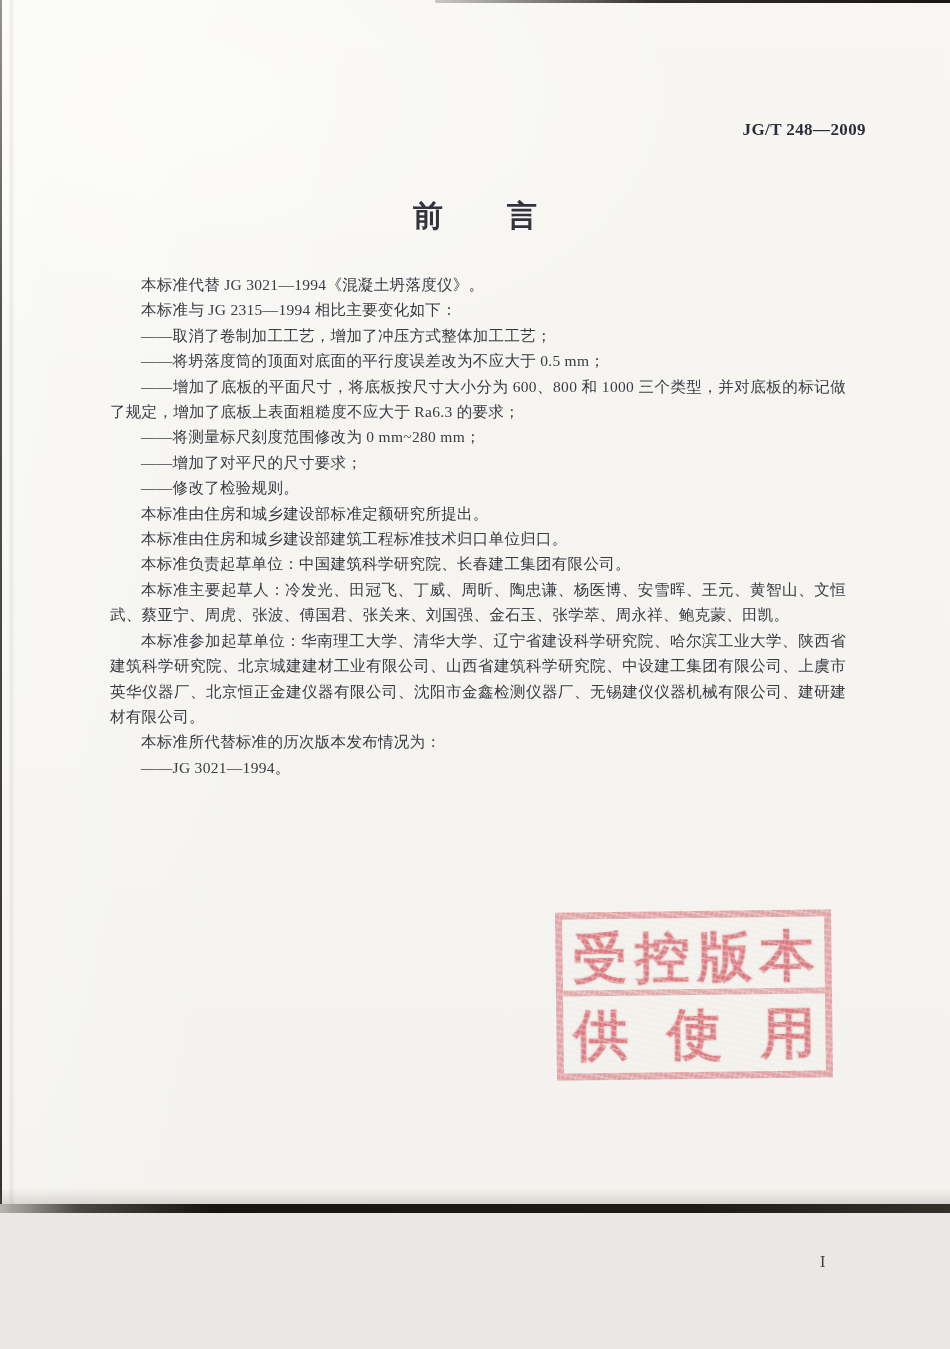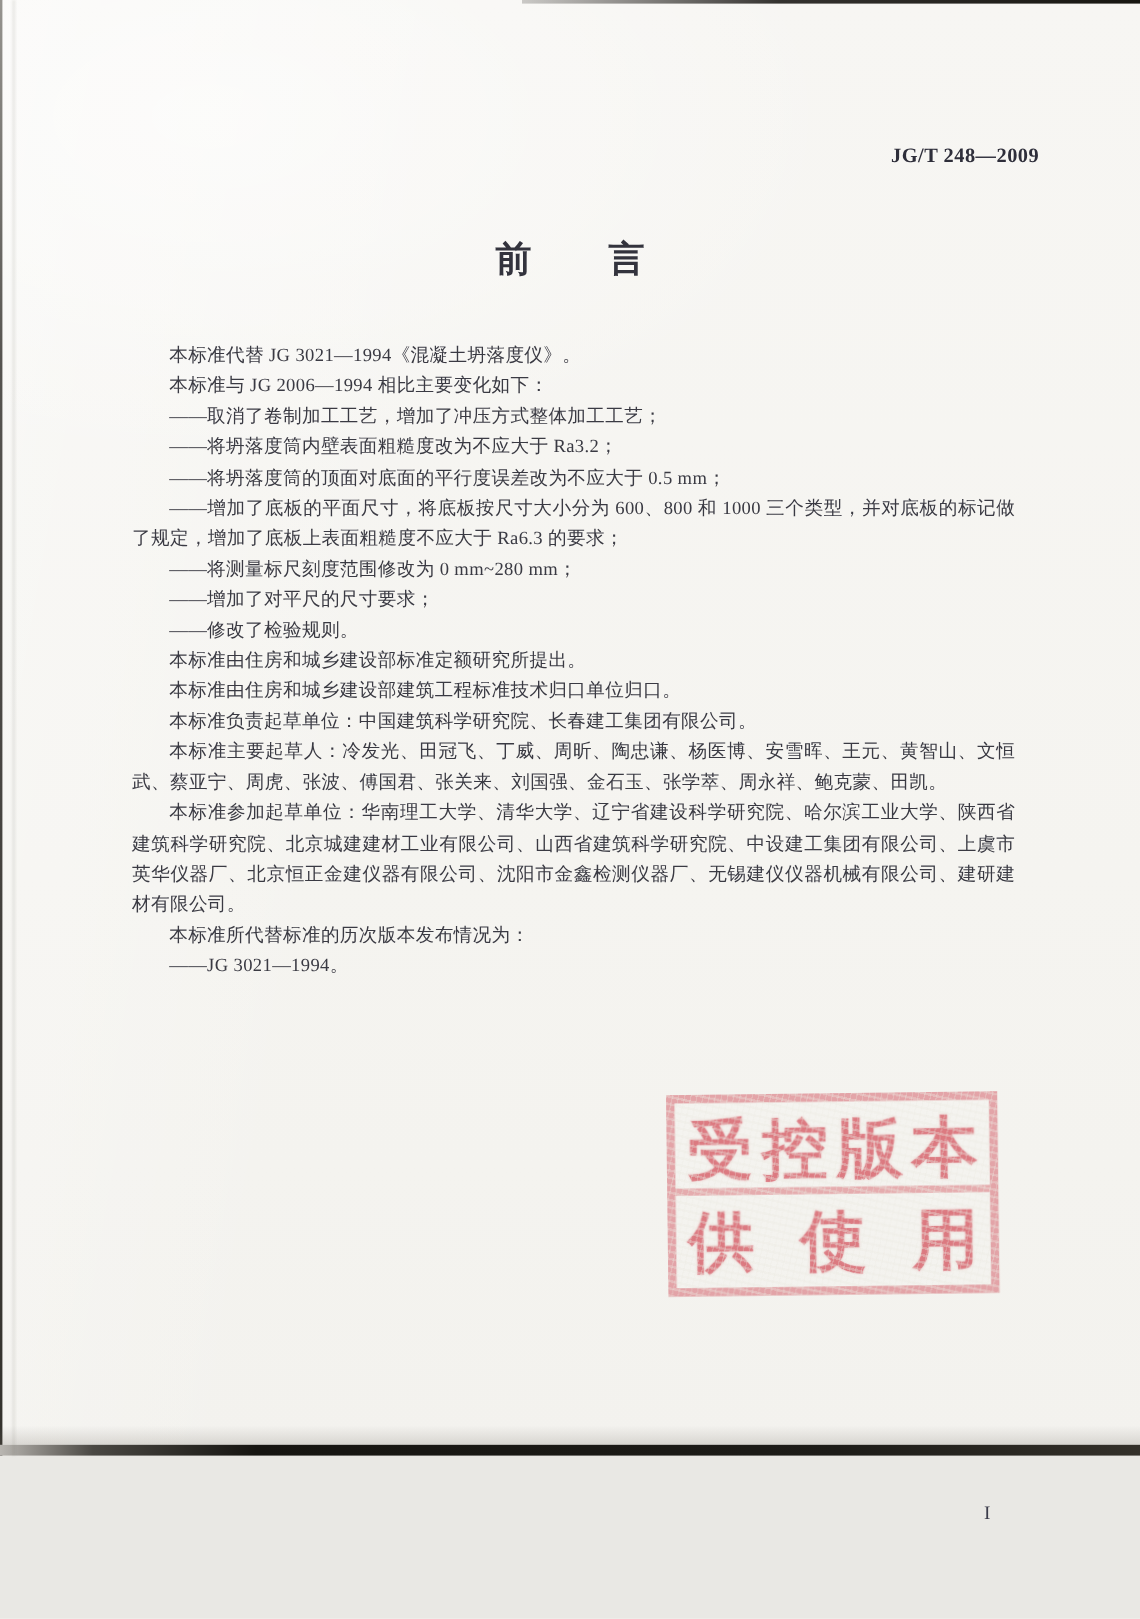--- a/index.html
+++ b/index.html
@@ -40,21 +40,21 @@
   }
   
   .doc-title{
     position:absolute;top:196px;left:0;width:950px;
     display:flex;justify-content:center;gap:64px;
     font-size:30px;font-weight:700;color:#33333d;
     font-family:"Liberation Sans","DejaVu Sans",sans-serif;
   }
   
   .content{
-    position:absolute;top:284px;left:110px;width:736px;
+    position:absolute;top:272px;left:110px;width:736px;
   }
   .content p{
     margin:0;
     font-size:15.5px;line-height:25.4px;letter-spacing:.3px;
     text-align:justify;text-indent:2em;color:#3a3a43;
   }
   
   .stamp{
     position:absolute;left:556px;top:911px;width:276px;height:168px;
     box-sizing:border-box;
@@ -101,23 +101,22 @@
 
   <div class="header-code">JG/T 248—2009</div>
 
   <div class="doc-title">
     <span>前</span>
     <span>言</span>
   </div>
 
   <div class="content">
     <p>本标准代替 JG 3021—1994《混凝土坍落度仪》。</p>
-    <p>本标准与 JG 2006—1994 相比主要变化如下：</p>
+    <p>本标准与 JG 2315—1994 相比主要变化如下：</p>
     <p>——取消了卷制加工工艺，增加了冲压方式整体加工工艺；</p>
-    <p>——将坍落度筒内壁表面粗糙度改为不应大于 Ra3.2；</p>
     <p>——将坍落度筒的顶面对底面的平行度误差改为不应大于 0.5 mm；</p>
     <p>——增加了底板的平面尺寸，将底板按尺寸大小分为 600、800 和 1000 三个类型，并对底板的标记做了规定，增加了底板上表面粗糙度不应大于 Ra6.3 的要求；</p>
     <p>——将测量标尺刻度范围修改为 0 mm~280 mm；</p>
     <p>——增加了对平尺的尺寸要求；</p>
     <p>——修改了检验规则。</p>
     <p>本标准由住房和城乡建设部标准定额研究所提出。</p>
     <p>本标准由住房和城乡建设部建筑工程标准技术归口单位归口。</p>
     <p>本标准负责起草单位：中国建筑科学研究院、长春建工集团有限公司。</p>
     <p>本标准主要起草人：冷发光、田冠飞、丁威、周昕、陶忠谦、杨医博、安雪晖、王元、黄智山、文恒武、蔡亚宁、周虎、张波、傅国君、张关来、刘国强、金石玉、张学萃、周永祥、鲍克蒙、田凯。</p>
     <p>本标准参加起草单位：华南理工大学、清华大学、辽宁省建设科学研究院、哈尔滨工业大学、陕西省建筑科学研究院、北京城建建材工业有限公司、山西省建筑科学研究院、中设建工集团有限公司、上虞市英华仪器厂、北京恒正金建仪器有限公司、沈阳市金鑫检测仪器厂、无锡建仪仪器机械有限公司、建研建材有限公司。</p>

